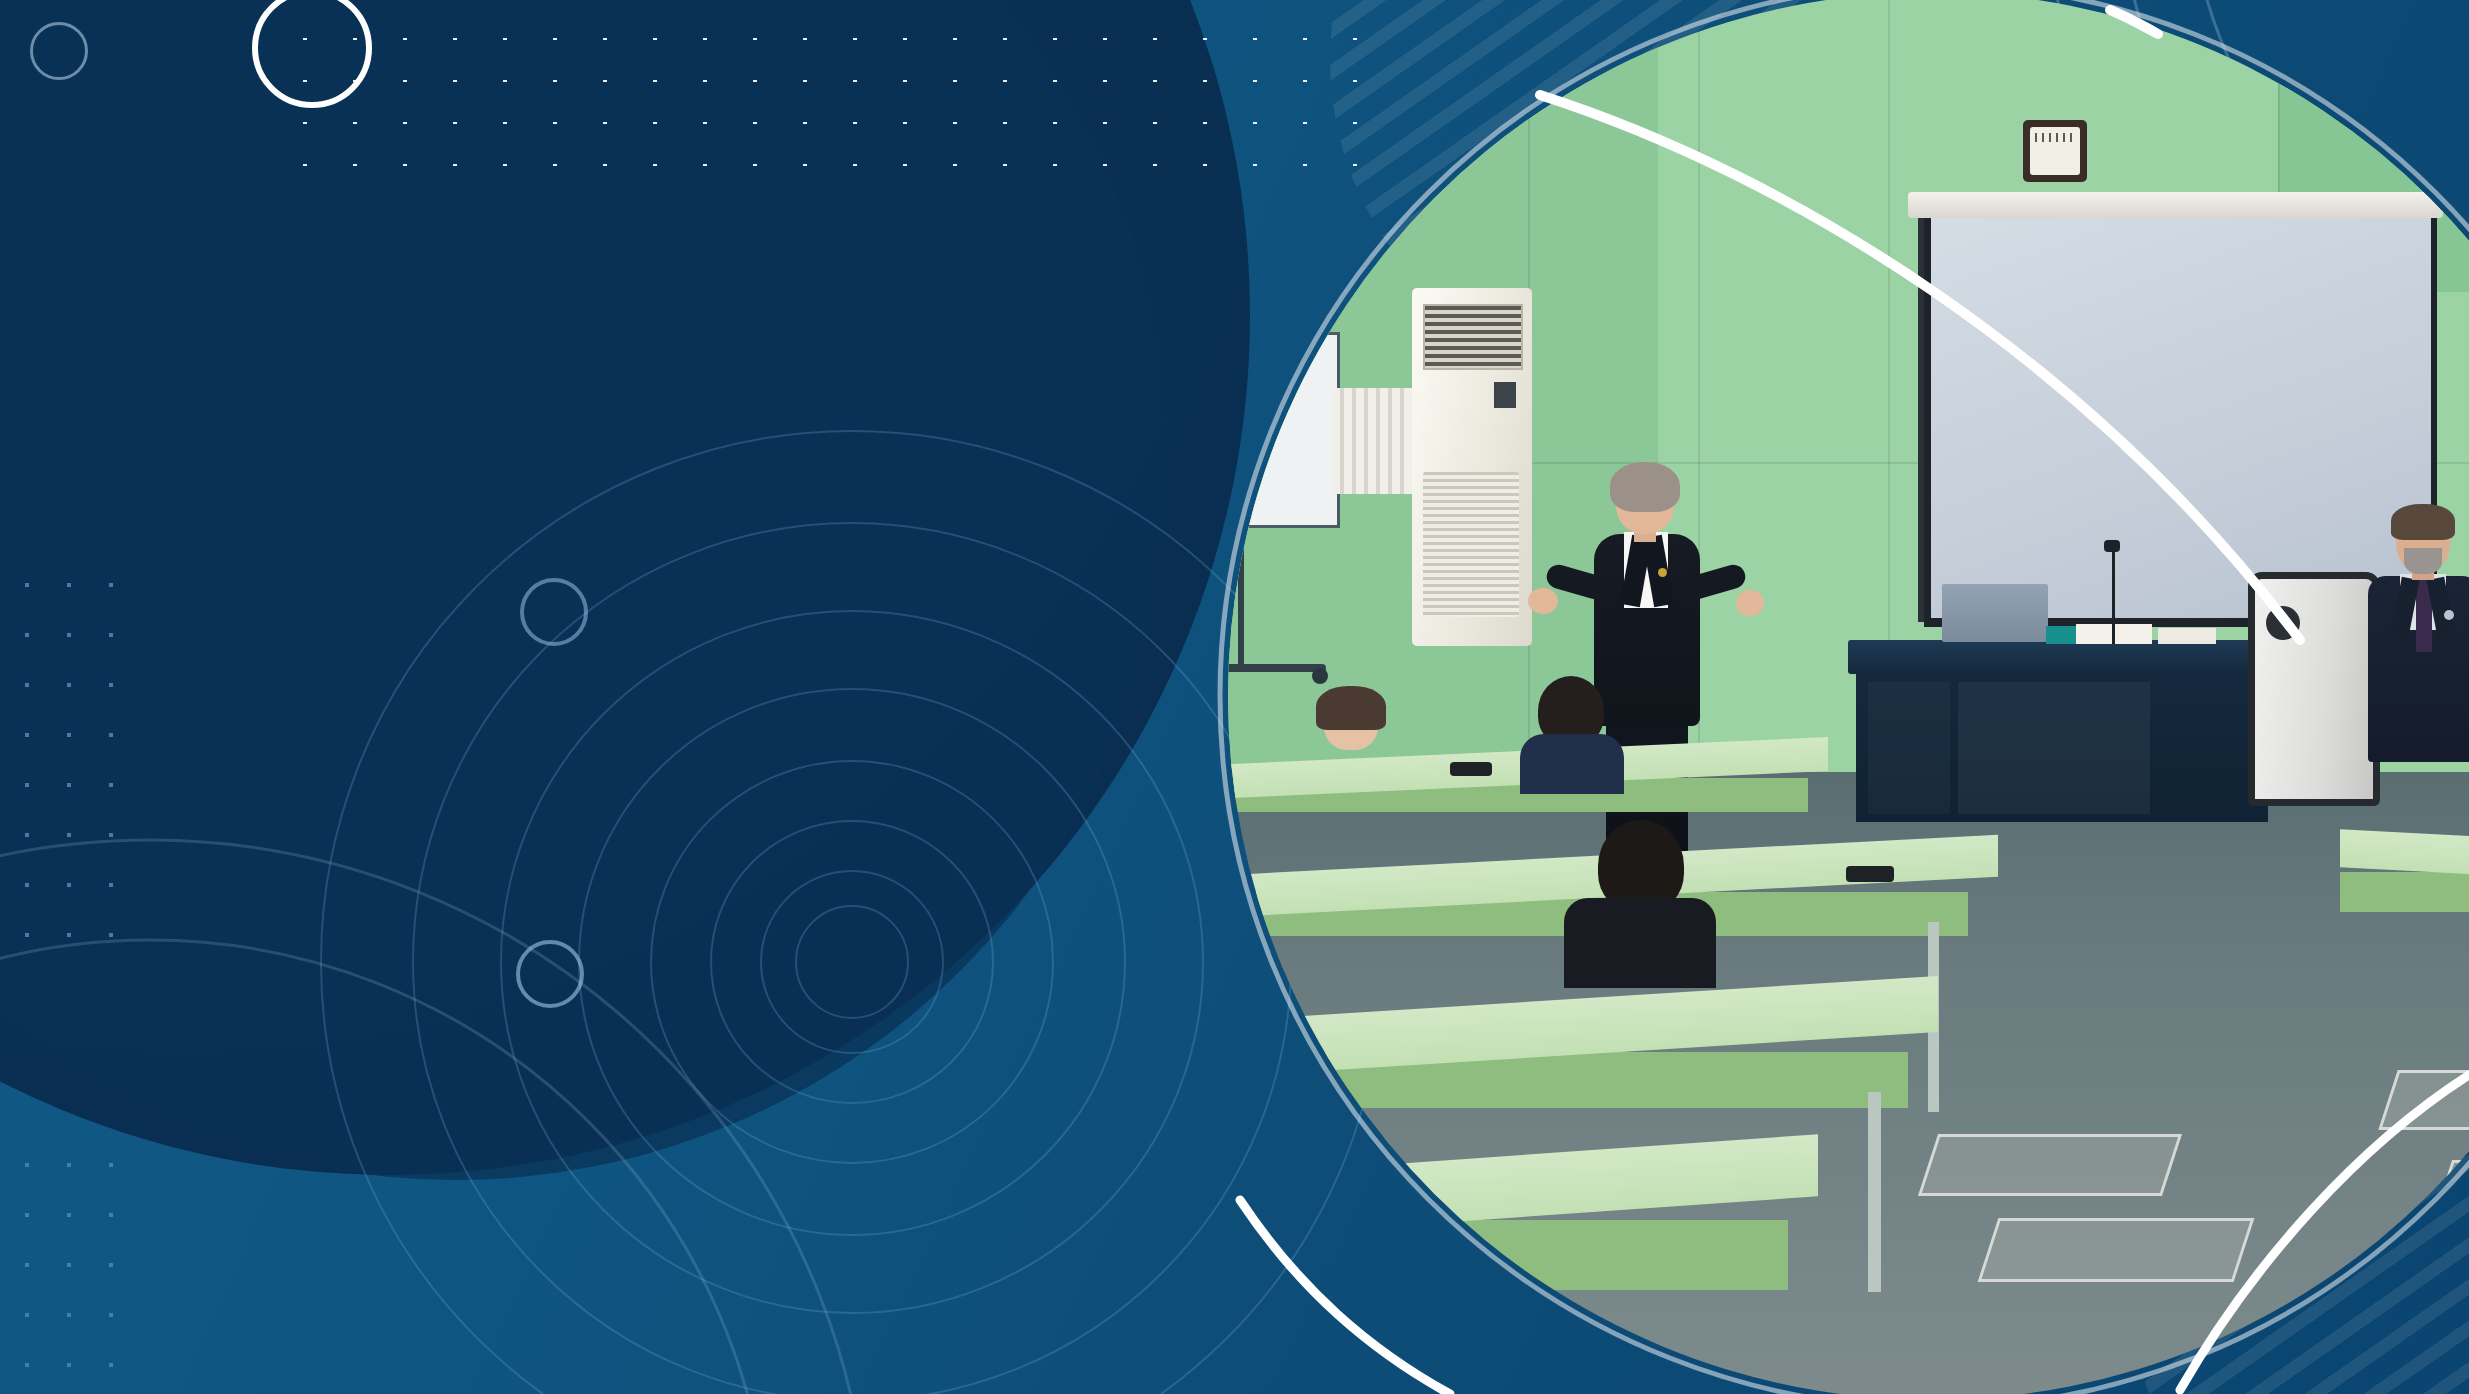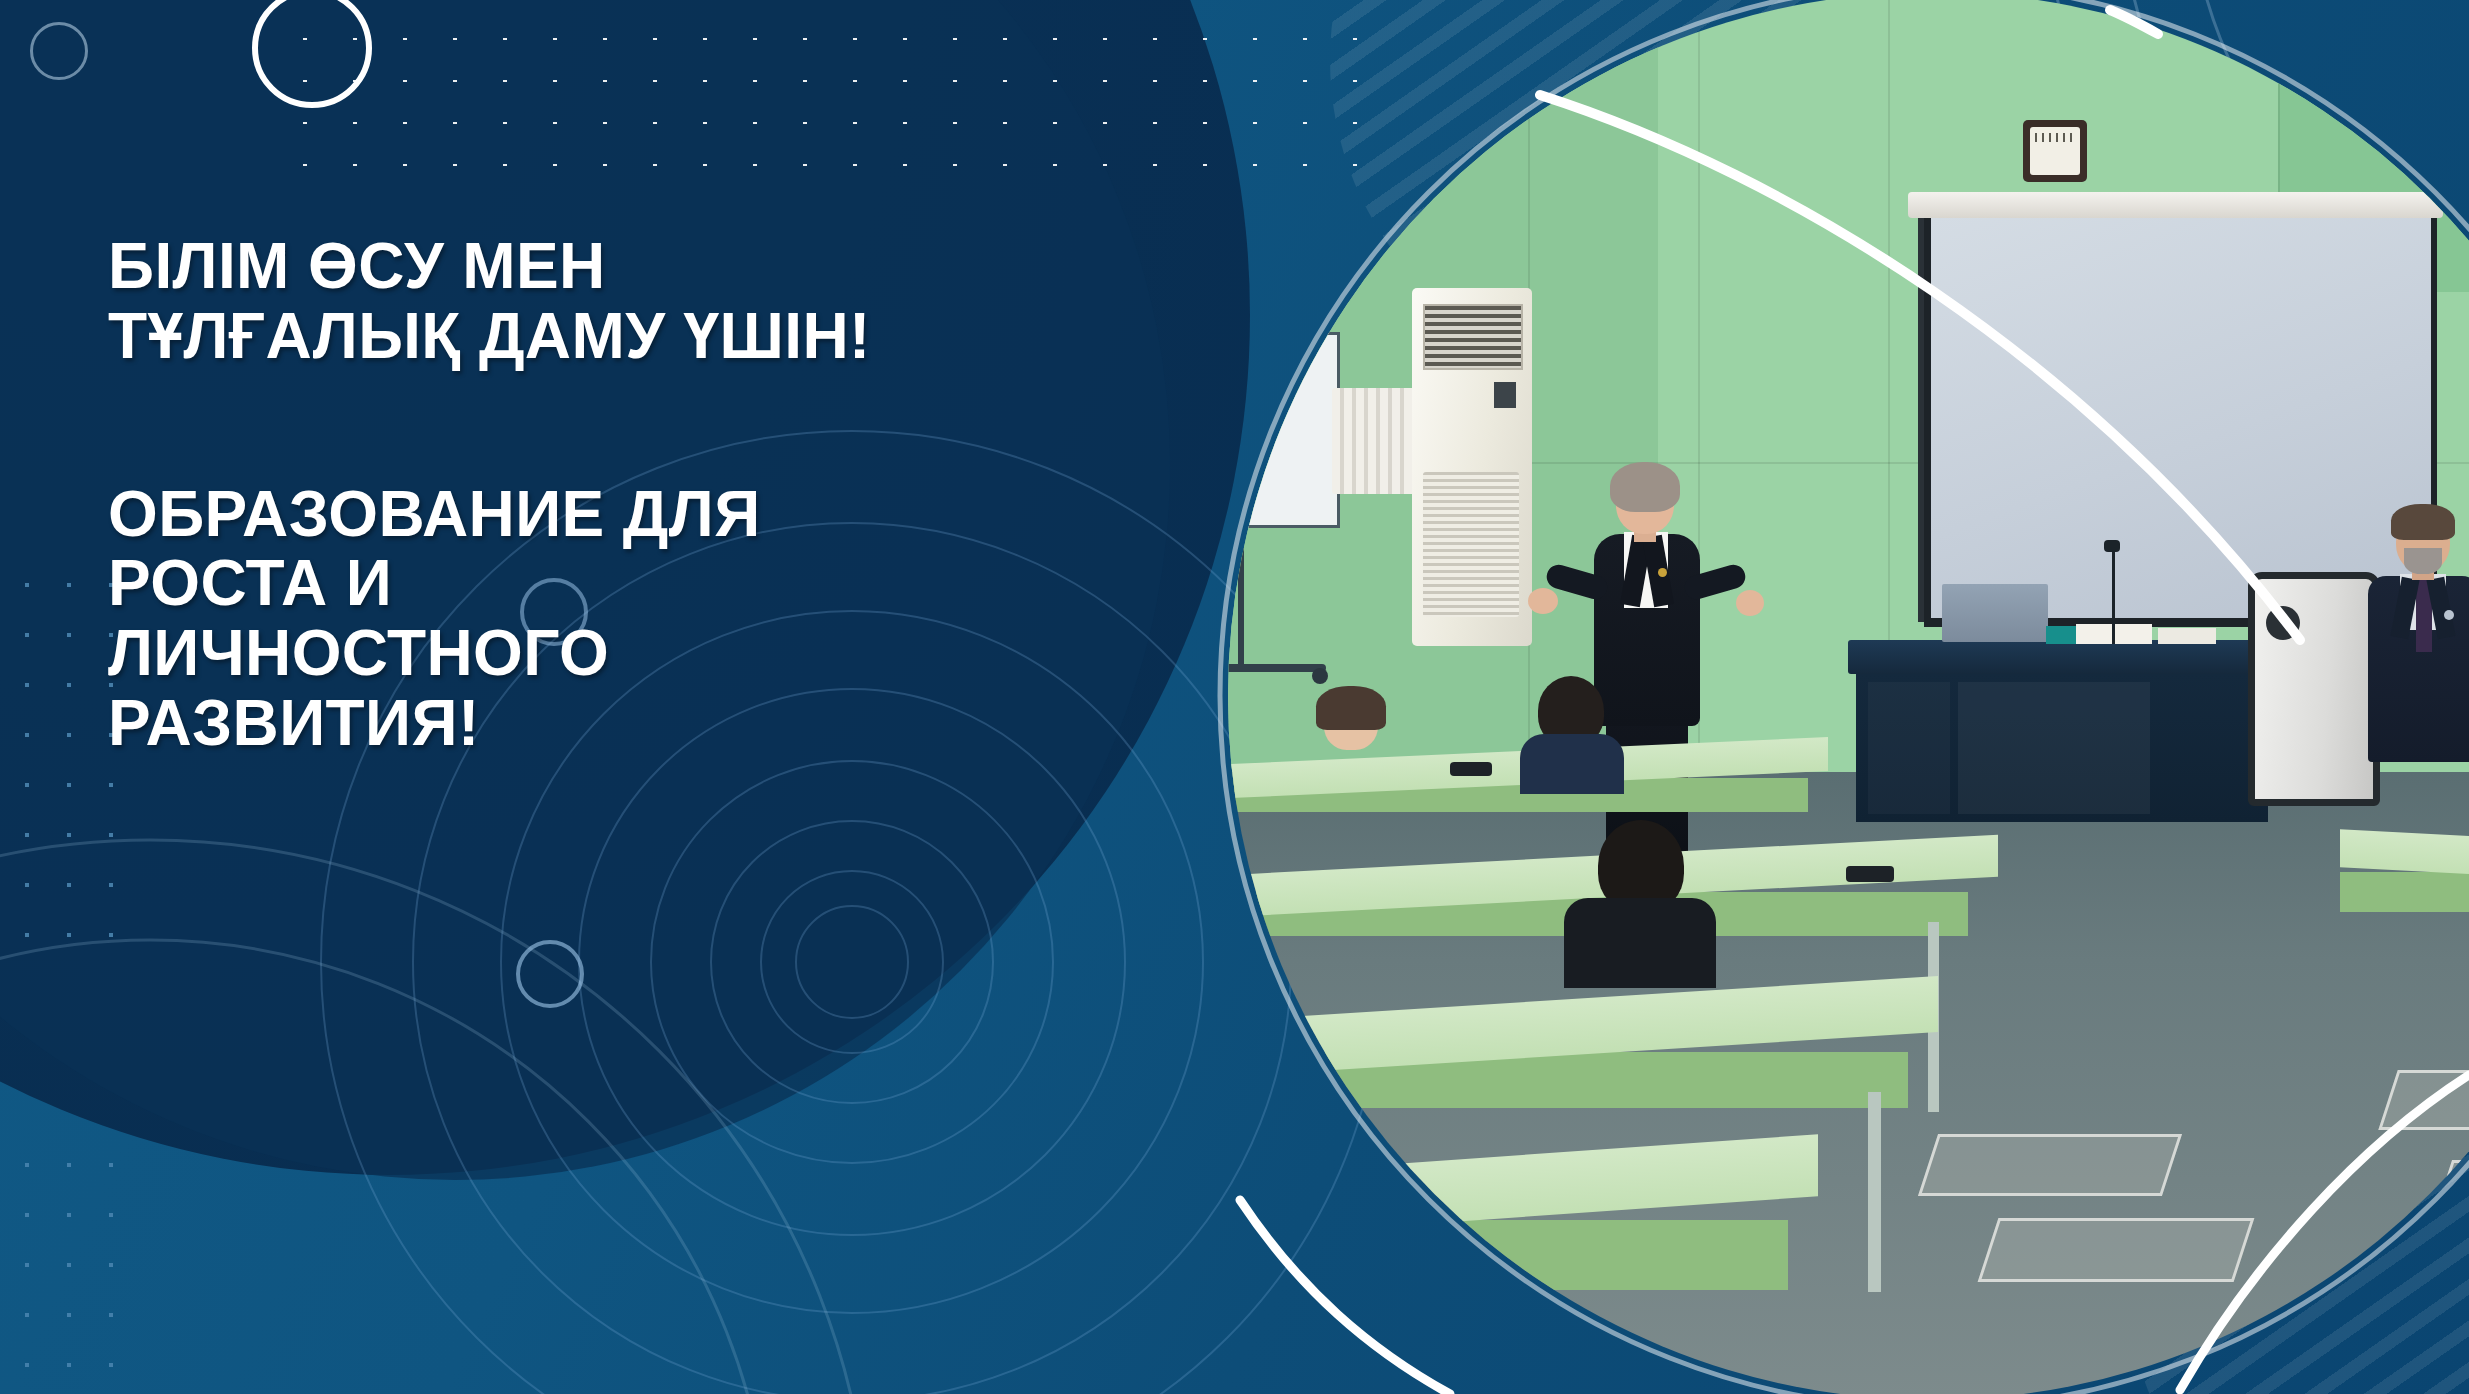--- a/index.html
+++ b/index.html
@@ -446,17 +446,15 @@
     <path d="M1195,1394 C1380,1270 1620,1170 1900,1140" fill="none" stroke="#ffffff" stroke-width="9" stroke-linecap="round" opacity="0"></path>
     <path d="M2180,1390 C2255,1260 2360,1145 2469,1075" fill="none" stroke="#ffffff" stroke-width="9" stroke-linecap="round"></path>
     <path d="M1240,1200 C1300,1290 1370,1350 1450,1394" fill="none" stroke="#ffffff" stroke-width="9" stroke-linecap="round"></path>
     <g fill="none" stroke="rgba(255,255,255,.85)" stroke-width="4">
       <path d="M1260,470 A700,700 0 0,1 1330,300" opacity="0"></path>
     </g>
     <circle cx="1932" cy="696" r="712" fill="none" stroke="rgba(255,255,255,.9)" stroke-width="5" opacity="0.55"></circle>
   </svg>
 
   <div class="text-block">
-    <h1 class="headline">БІЛІМ ӨСУ МЕН ТҰЛҒАЛЫҚ ДАМУ ҮШІН!</h1>
-    <h1 class="headline second">ОБРАЗОВАНИЕ ДЛЯ РОСТА И ЛИЧНОСТНОГО РАЗВИТИЯ!</h1>
   </div>
 
 </div>
 
 </body></html>

